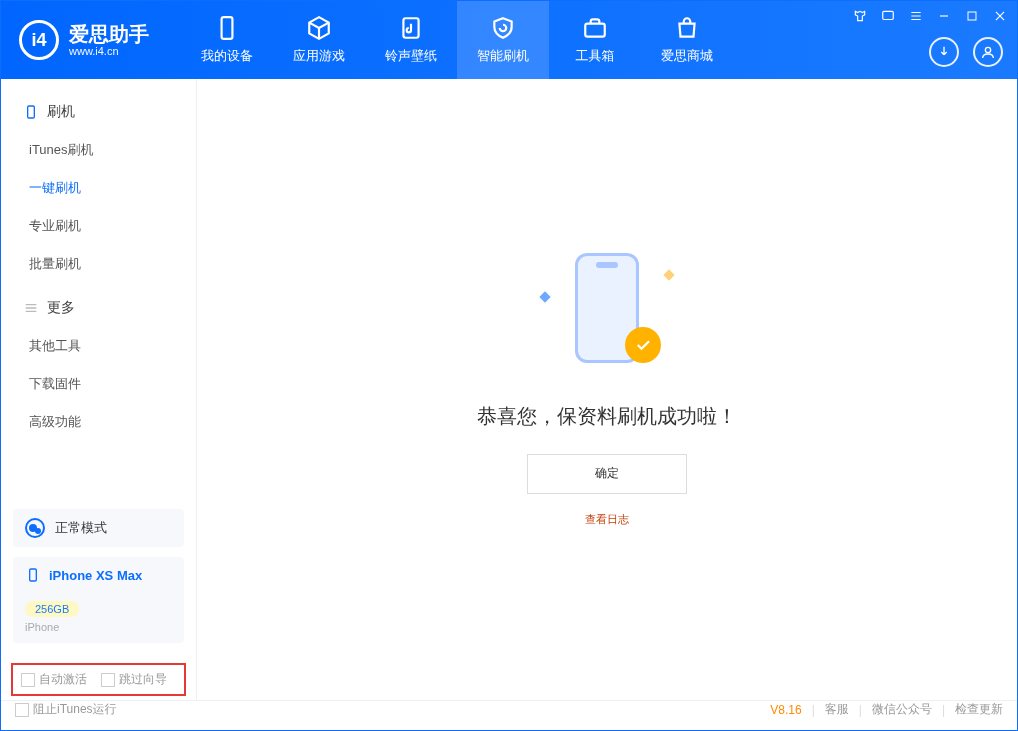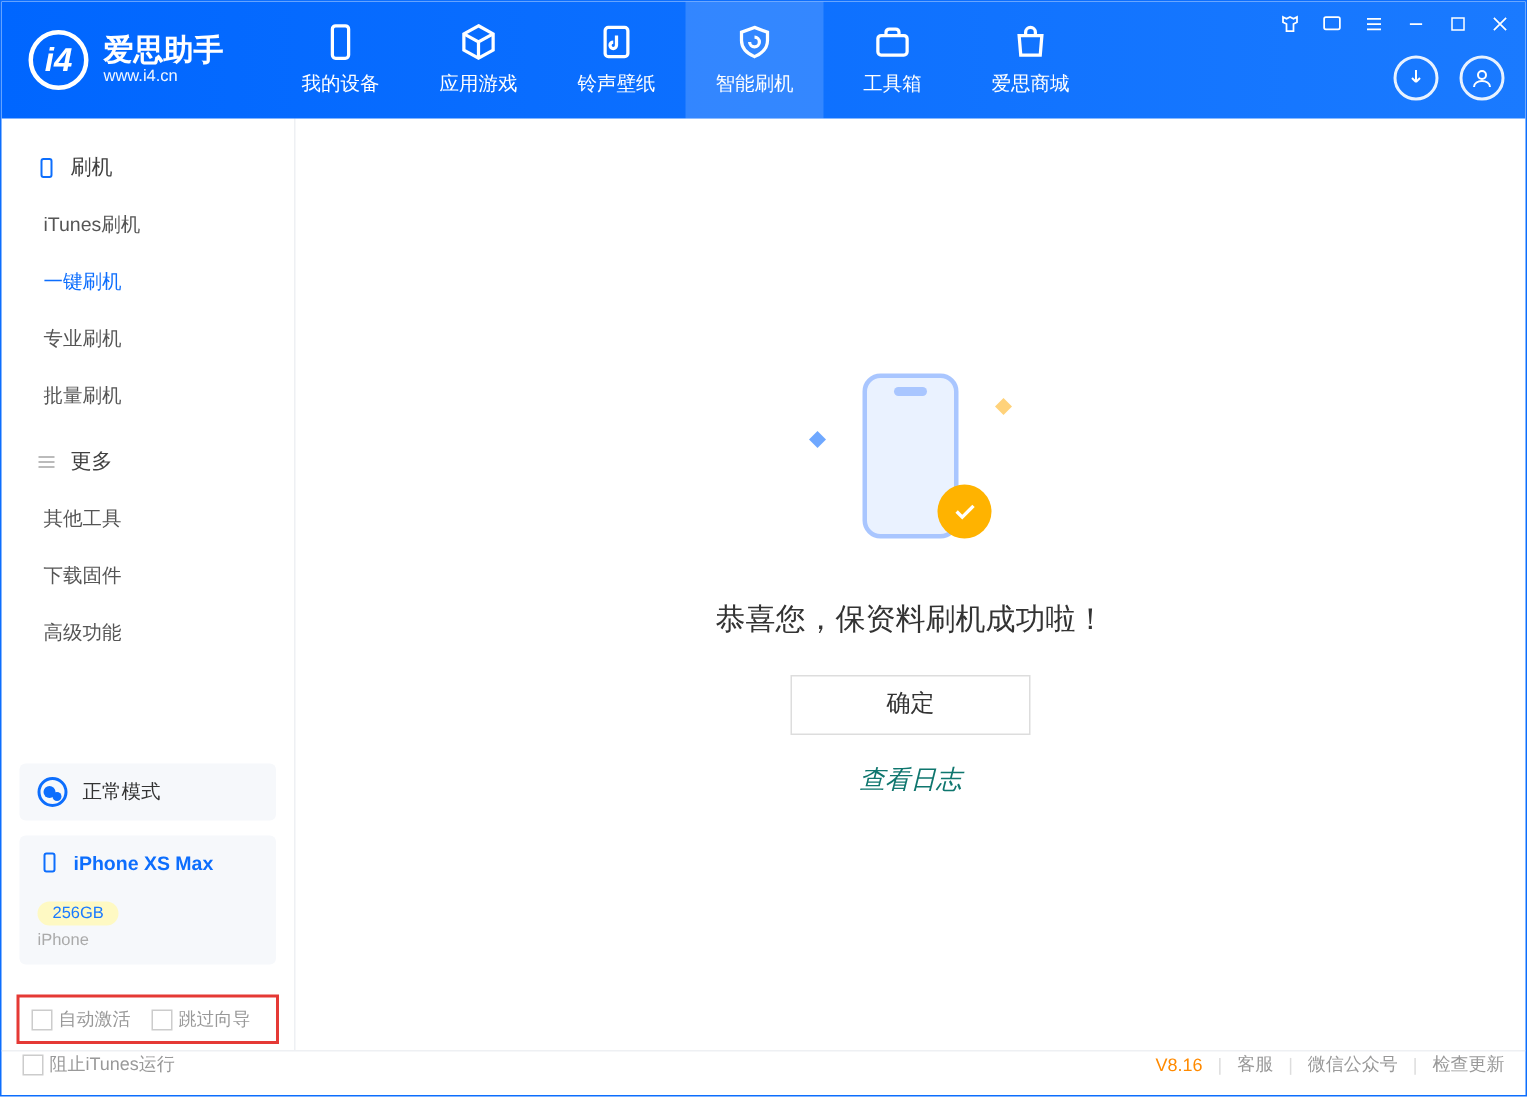--- a/index.html
+++ b/index.html
@@ -1,21 +1,21 @@
 <!DOCTYPE html>
 <html><head>
 <meta charset="utf-8">
 <style>
 * { margin: 0; padding: 0; box-sizing: border-box; font-family: "Microsoft YaHei", Arial, sans-serif; }
 body { background: #fff; width: 1018px; height: 731px; overflow: hidden; border: 1px solid #0d6efd; }
 
 
 .header { background: linear-gradient(90deg, #0066ff 0%, #1a7aff 100%); height: 78px; display: flex; align-items: center; position: relative; }
 .logo-block { display: flex; align-items: center; padding: 0 18px; color: #fff; }
-.logo-circle { width: 40px; height: 40px; border: 3px solid #fff; border-radius: 50%; display: flex; align-items: center; justify-content: center; margin-right: 10px; font-size: 22px; font-weight: bold; font-style: italic; }
+.logo-circle { width: 40px; height: 40px; border: 3px solid #fff; border-radius: 50%; display: flex; align-items: center; justify-content: center; margin-right: 10px; font-size: 18px; font-weight: bold; }
 .logo-text { display: flex; flex-direction: column; line-height: 1.1; }
 .logo-title { font-size: 20px; font-weight: bold; }
 .logo-sub { font-size: 11px; opacity: .95; }
 
 .tabs { display: flex; height: 100%; margin-left: 14px; }
 .tab { width: 92px; display: flex; flex-direction: column; align-items: center; justify-content: center; color: #fff; font-size: 13px; cursor: pointer; gap: 6px; }
 .tab.active { background: rgba(255,255,255,.16); }
 .tab-icon { width: 26px; height: 26px; display: flex; align-items: center; justify-content: center; }
 .tab-icon svg { width: 26px; height: 26px; fill: #fff; stroke: #fff; }
 
@@ -51,22 +51,22 @@
 .main { flex:1; display:flex; align-items:center; justify-content:center; flex-direction:column; }
 .hero { display:flex; flex-direction:column; align-items:center; }
 .phone-ill { position:relative; width:120px; height:120px; margin-bottom:30px; }
 .phone { width:64px; height:110px; border:3px solid #a9c6ff; border-radius:12px; background:#eaf2ff; position:absolute; left:28px; top:0; }
 .phone::before { content:""; position:absolute; top:6px; left:50%; transform:translateX(-50%); width:22px; height:6px; background:#a9c6ff; border-radius:3px;}
 .check-badge { position:absolute; right:6px; bottom:10px; width:36px; height:36px; background:#ffb300; border-radius:50%; display:flex; align-items:center; justify-content:center; }
 .check-badge svg { width:18px; height:18px; stroke:#fff; stroke-width:3; fill:none; }
 .sparkle { position:absolute; width:8px; height:8px; background:#6fa8ff; transform:rotate(45deg); }
 .s1 { left:-6px; top:40px; } .s2 { right:-6px; top:18px; background:#ffd27a; }
 .msg { font-size:20px; color:#333; margin-bottom:24px; }
-.ok-btn { border:1px solid #ddd; background:#fff; width:160px; height:40px; font-size:16px; color:#333; cursor:pointer; }
-.log-link { margin-top:18px; font-size:17px; color:#0f766e; cursor:pointer;font-style:italic; }
+.ok-btn { border:1px solid #ddd; background:#fff; width:160px; height:40px; font-size:12px; color:#333; cursor:pointer; }
+.log-link { margin-top:18px; font-size:11px; color:#c2410c; cursor:pointer; }
 
 .footer { height:30px; border-top:1px solid #eef0f3; display:flex; align-items:flex-start; padding:0 14px; font-size:12px; color:#999; }
 .footer .left { display:flex; align-items:center; gap:6px; }
 .footer .right { margin-left:auto; display:flex; align-items:center; gap:10px; }
 .footer .ver { color:#ff8a00; }
 .footer .sep { color:#ddd; }
 .footer a { color:#999; text-decoration:none; cursor:pointer; }
 </style>
 </head>
 <body>

